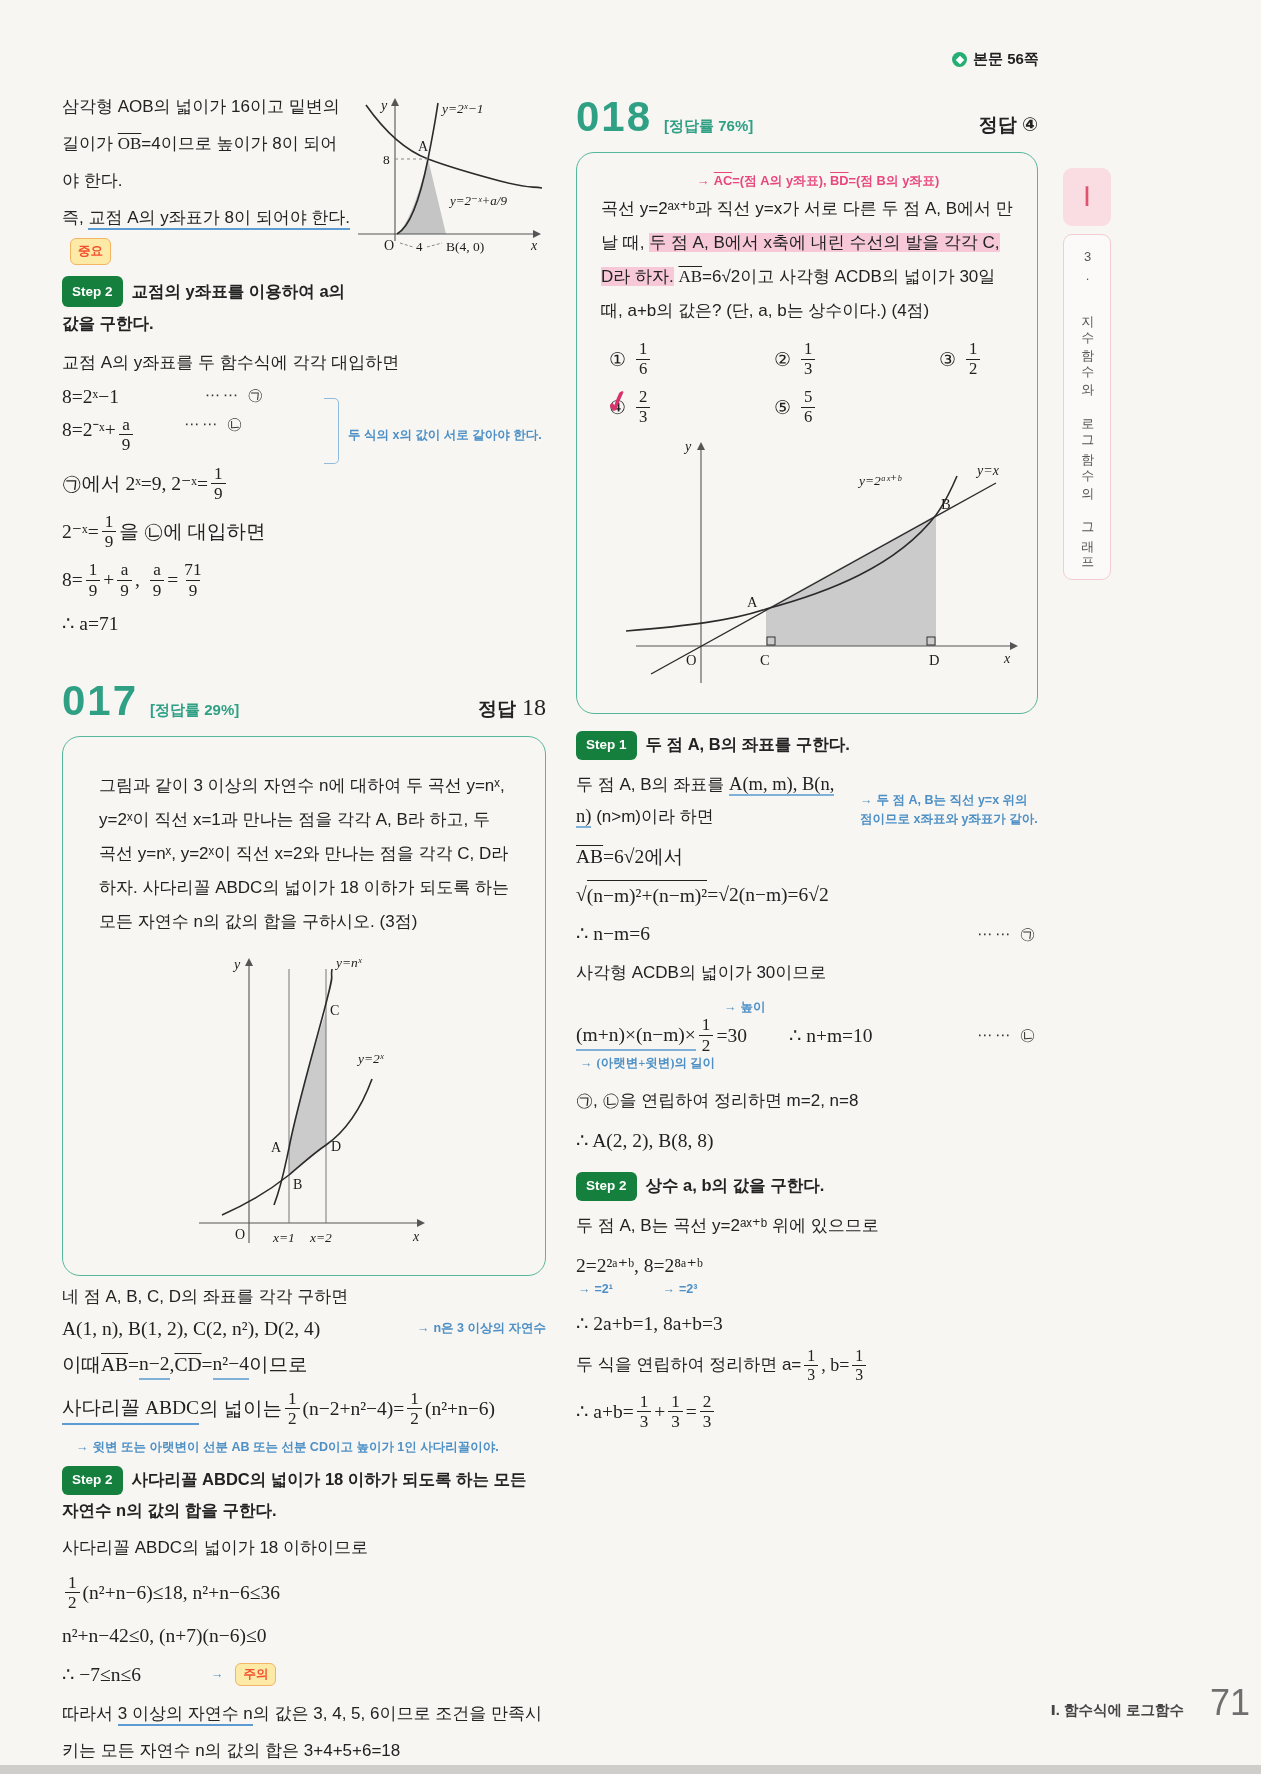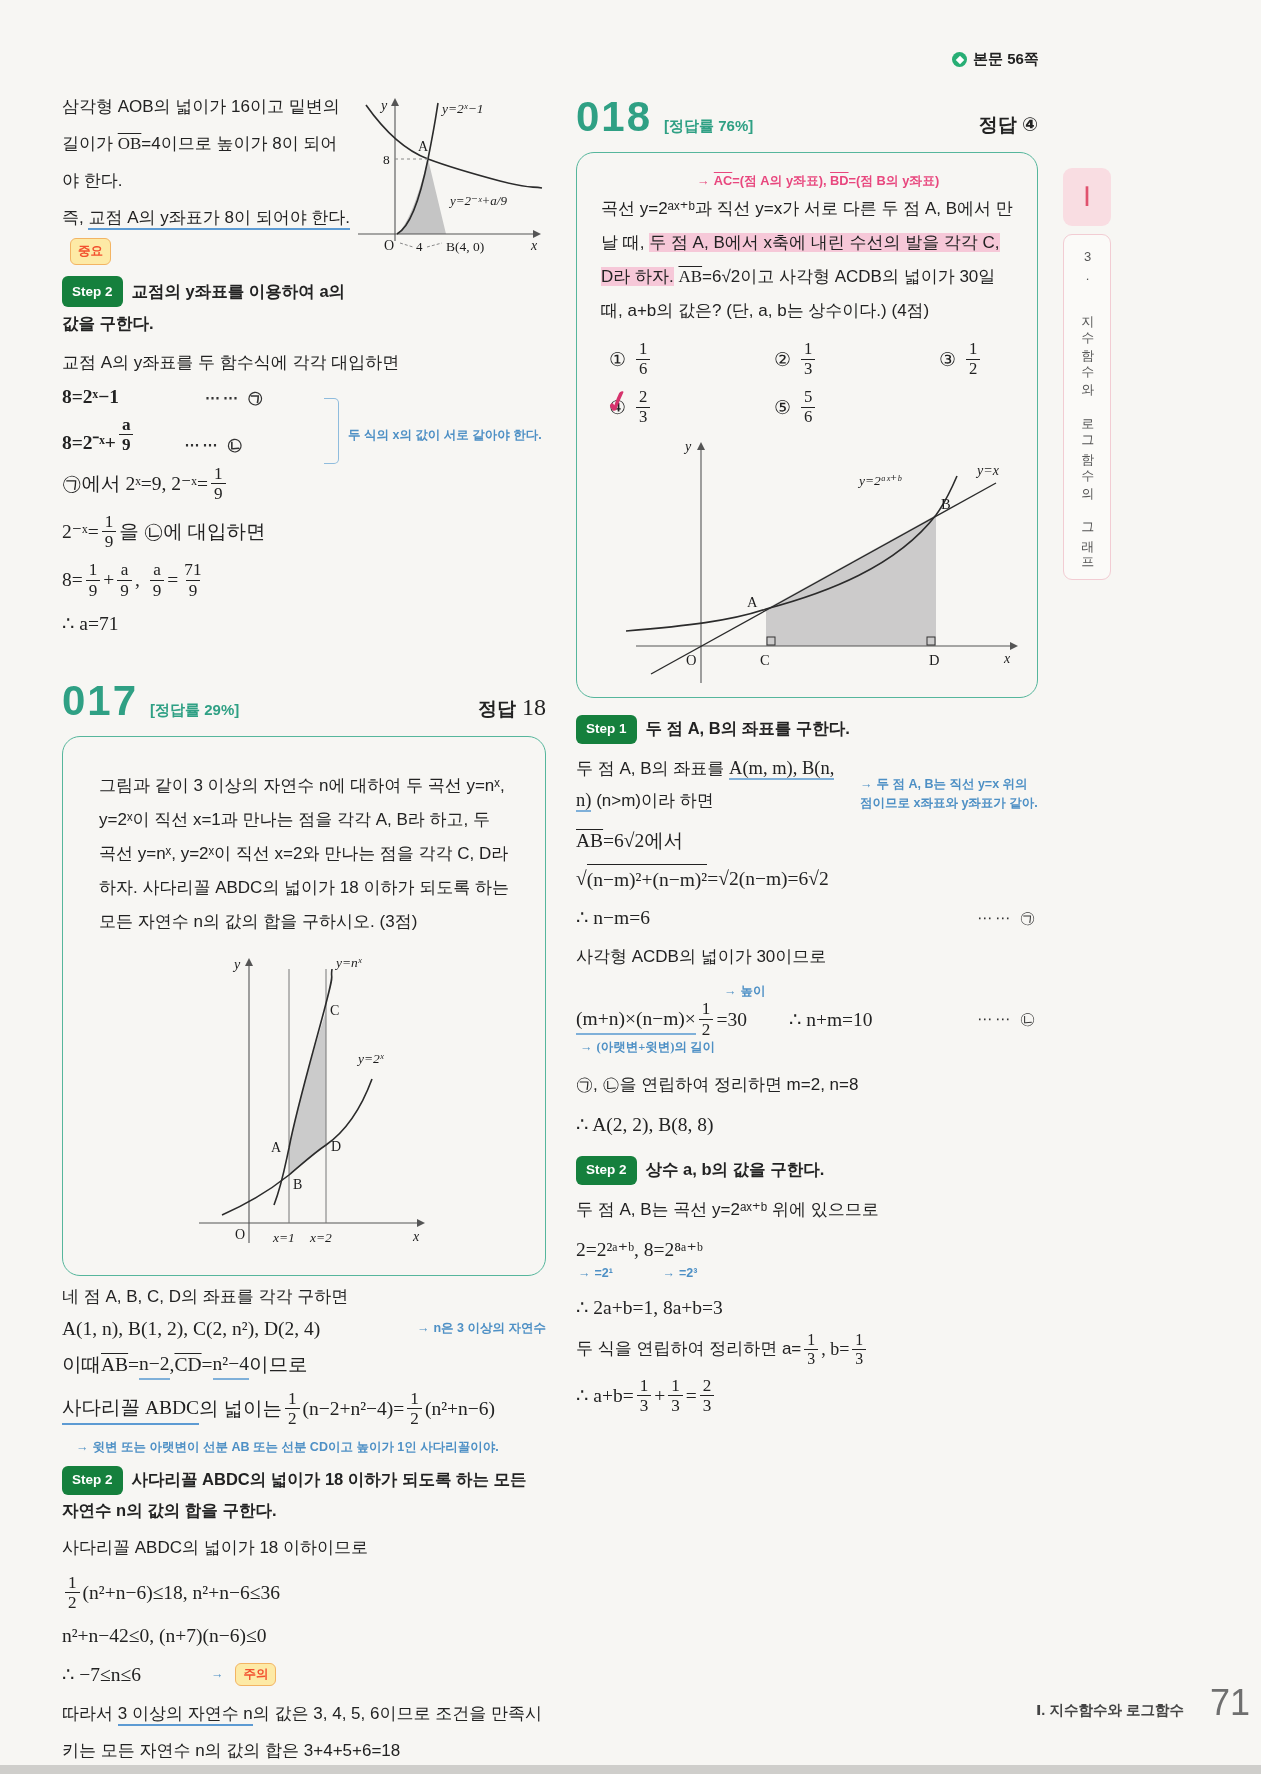--- a/index.html
+++ b/index.html
@@ -51,21 +51,21 @@
   
   .leftcol{position:absolute;left:62px;top:86px;width:484px;}
   .rightcol{position:absolute;left:576px;top:96px;width:462px;}
 
   
   .topwrap{position:relative;min-height:185px;}
   .toptext{width:298px;}
   .topsvg{position:absolute;right:0;top:2px;}
 
   .eqs{position:relative;margin-top:2px;}
-  .eqr{display:flex;align-items:flex-end;font-family:"Liberation Serif",serif;font-size:19.5px;margin:7px 0;font-weight:bold;}
+  .eqr{display:flex;align-items:flex-start;font-family:"Liberation Serif",serif;font-size:19.5px;margin:7px 0;}
   .brk{position:absolute;left:262px;top:12px;width:14px;height:64px;border:1.6px solid #8fbcdd;border-left:none;
        border-radius:0 5px 5px 0;}
   .eqnote{position:absolute;left:286px;top:40px;white-space:nowrap;}
 
   .steprow{margin:16px 0 8px 0;font-size:16.5px;font-weight:bold;line-height:1.7;}
 
   .pageref{position:absolute;left:952px;top:50px;font-size:15px;font-weight:bold;display:flex;align-items:center;}
   .refdot{width:15px;height:15px;border-radius:50%;background:#27ae74;display:inline-block;margin-right:6px;position:relative;}
   .refdot::after{content:"";position:absolute;left:4.5px;top:4.5px;width:6px;height:6px;background:#fff;transform:rotate(45deg);}
 
@@ -293,21 +293,21 @@
   </div>
 
   <div class="rightcol">
 
     <div class="qhead">
       <span class="qnum">018</span>
       <span class="qrate">[정답률 76%]</span>
       <span class="qans">정답 ④</span>
     </div>
 
-    <div class="qbox" style="padding-bottom:0;">
+    <div class="qbox" style="padding-bottom:16px;">
       <div class="pn" style="margin:0 0 2px 96px;">
         <span class="arr">→</span><span class="ov">AC</span><span>=(점 A의 y좌표), </span><span class="ov">BD</span><span>=(점 B의 y좌표)</span>
       </div>
       <p class="qtext" style="margin:0;">
         <span>곡선 y=2ᵃˣ⁺ᵇ과 직선 y=x가 서로 다른 두 점 A, B에서 만날 때, </span><span class="hl">두 점 A, B에서 x축에 내린 수선의 발을 각각 C, D라 하자.</span>
         <span class="ov mi">AB</span><span>=6√2이고 사각형 ACDB의 넓이가 30일 때, a+b의 값은? (단, a, b는 상수이다.) (4점)</span>
       </p>
 
       <div class="choices">
         <div class="choice">
@@ -462,17 +462,17 @@
   </div>
 
   <div class="sidetab">
     <div class="tabroman">Ⅰ</div>
     <div class="tabchapter">
       <span>3. 지수함수와 로그함수의 그래프</span>
     </div>
   </div>
 
   <div class="footer">
-    <span class="fsec">Ⅰ. 지수함수와 로그함수</span>
+    <span class="fsec">Ⅰ. 함수식에 로그함수</span>
     <span class="fpage">71</span>
   </div>
 
 </div>
 
 </body></html>

